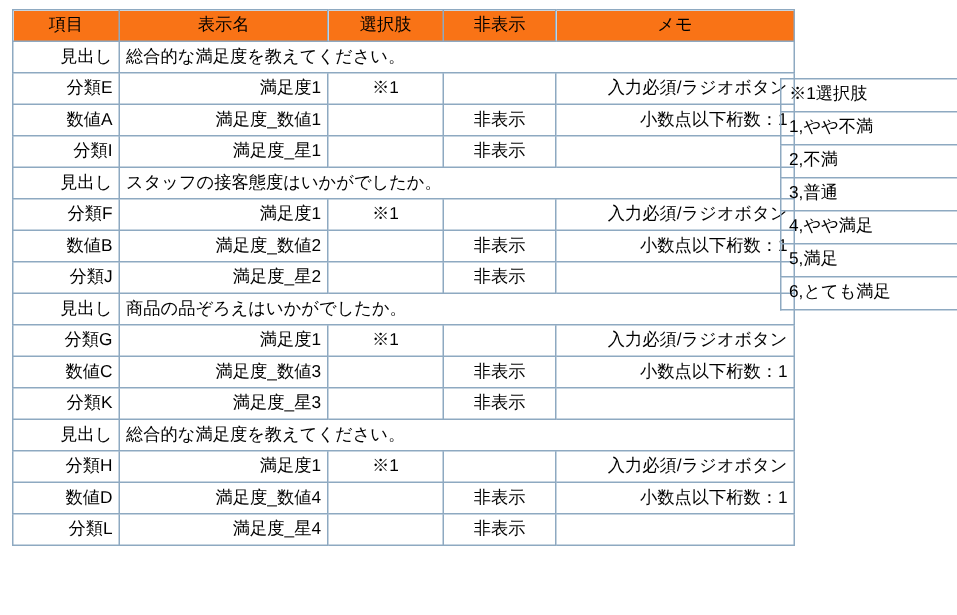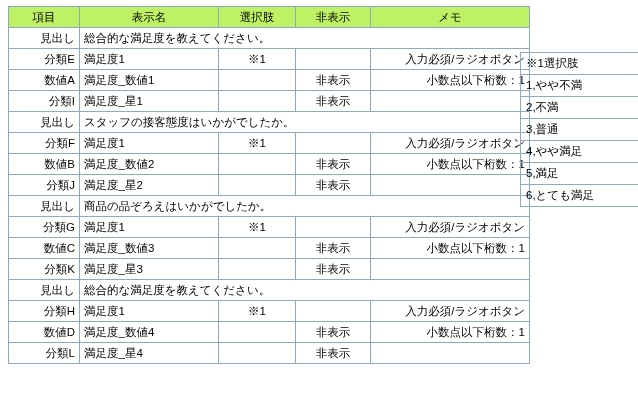--- a/index.html
+++ b/index.html
@@ -33,27 +33,27 @@
     border: 1px solid #8ea9c1;
     height: 20px;
     padding: 0 4px;
     font-weight: normal;
     font-size: 11.5px;
     line-height: 18px;
     white-space: nowrap;
     overflow: hidden;
   }
   table.spec thead th {
-    background: #bef264;
+    background: #f97316;
     text-align: center;
     font-size: 11.5px;
     color: #000;
   }
   td.c-label { width: 62px; text-align: right; }
-  td.c-name  { width: 130px; text-align: left; }
+  td.c-name  { width: 130px; text-align: right; }
   td.c-opt   { width: 68px; text-align: center; }
   td.c-hide  { width: 66px; text-align: center; }
   td.c-memo  { width: 150px; text-align: right; }
 
   th.h-label { width: 62px; }
   th.h-name  { width: 130px; font-family: Liberation Serif, serif; }
   th.h-opt   { width: 68px; }
   th.h-hide  { width: 66px; }
   th.h-memo  { width: 150px; }
 

